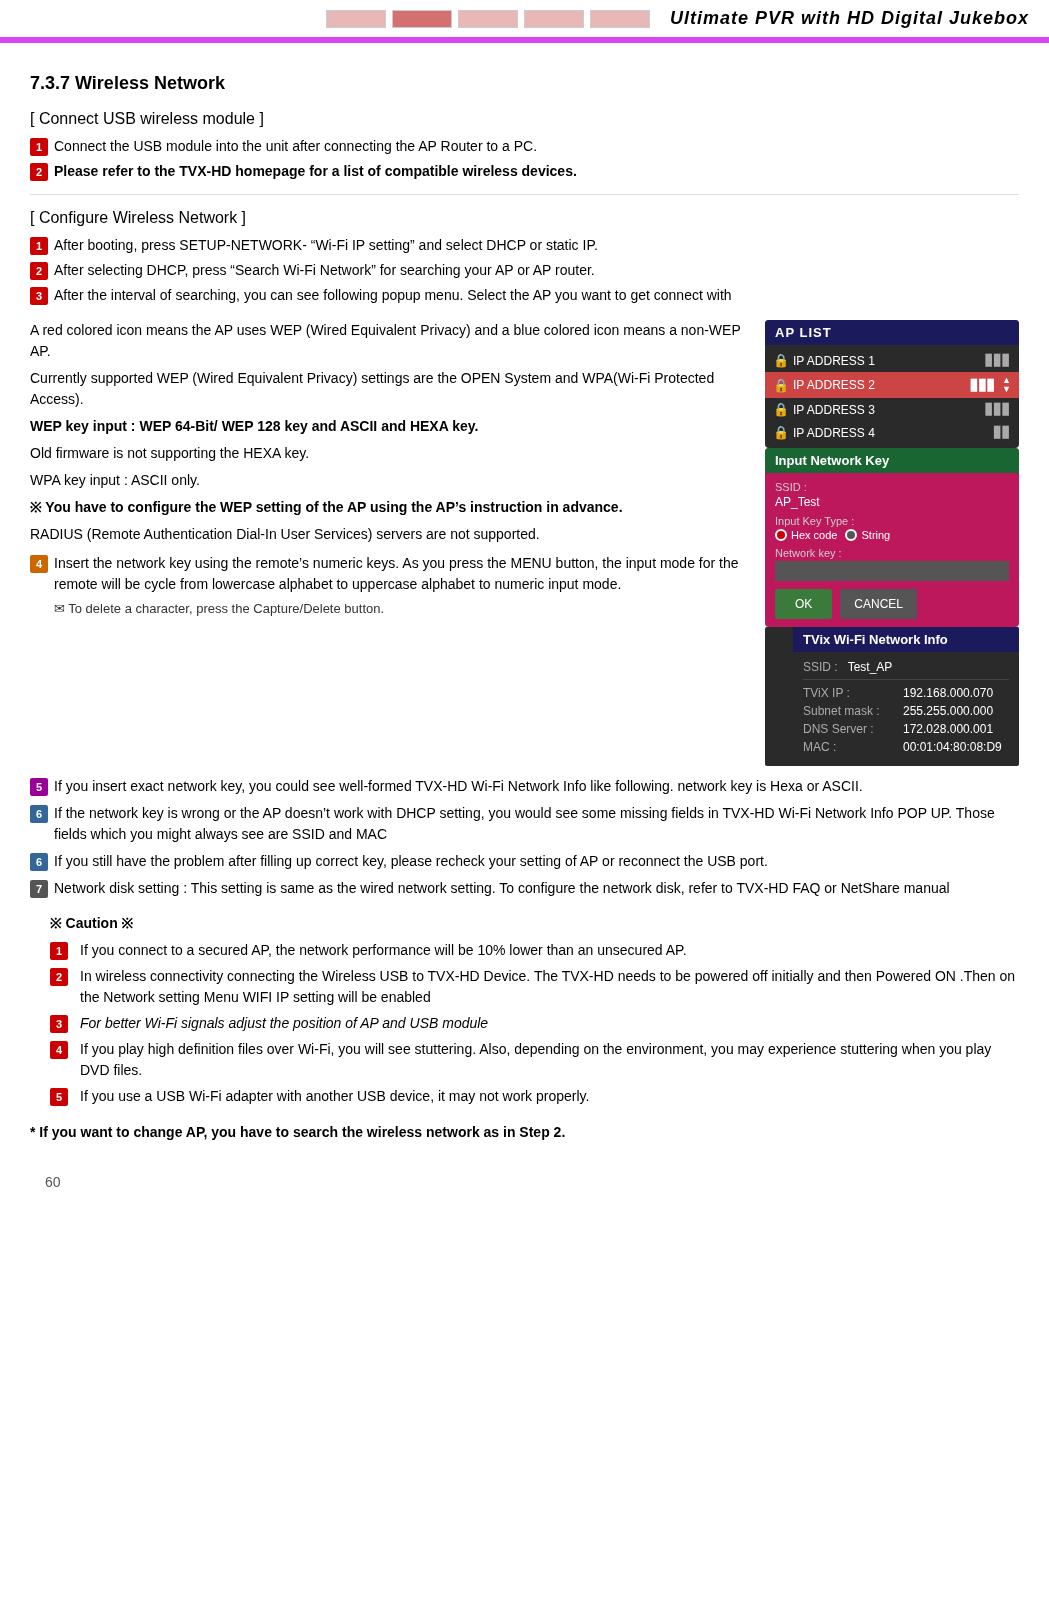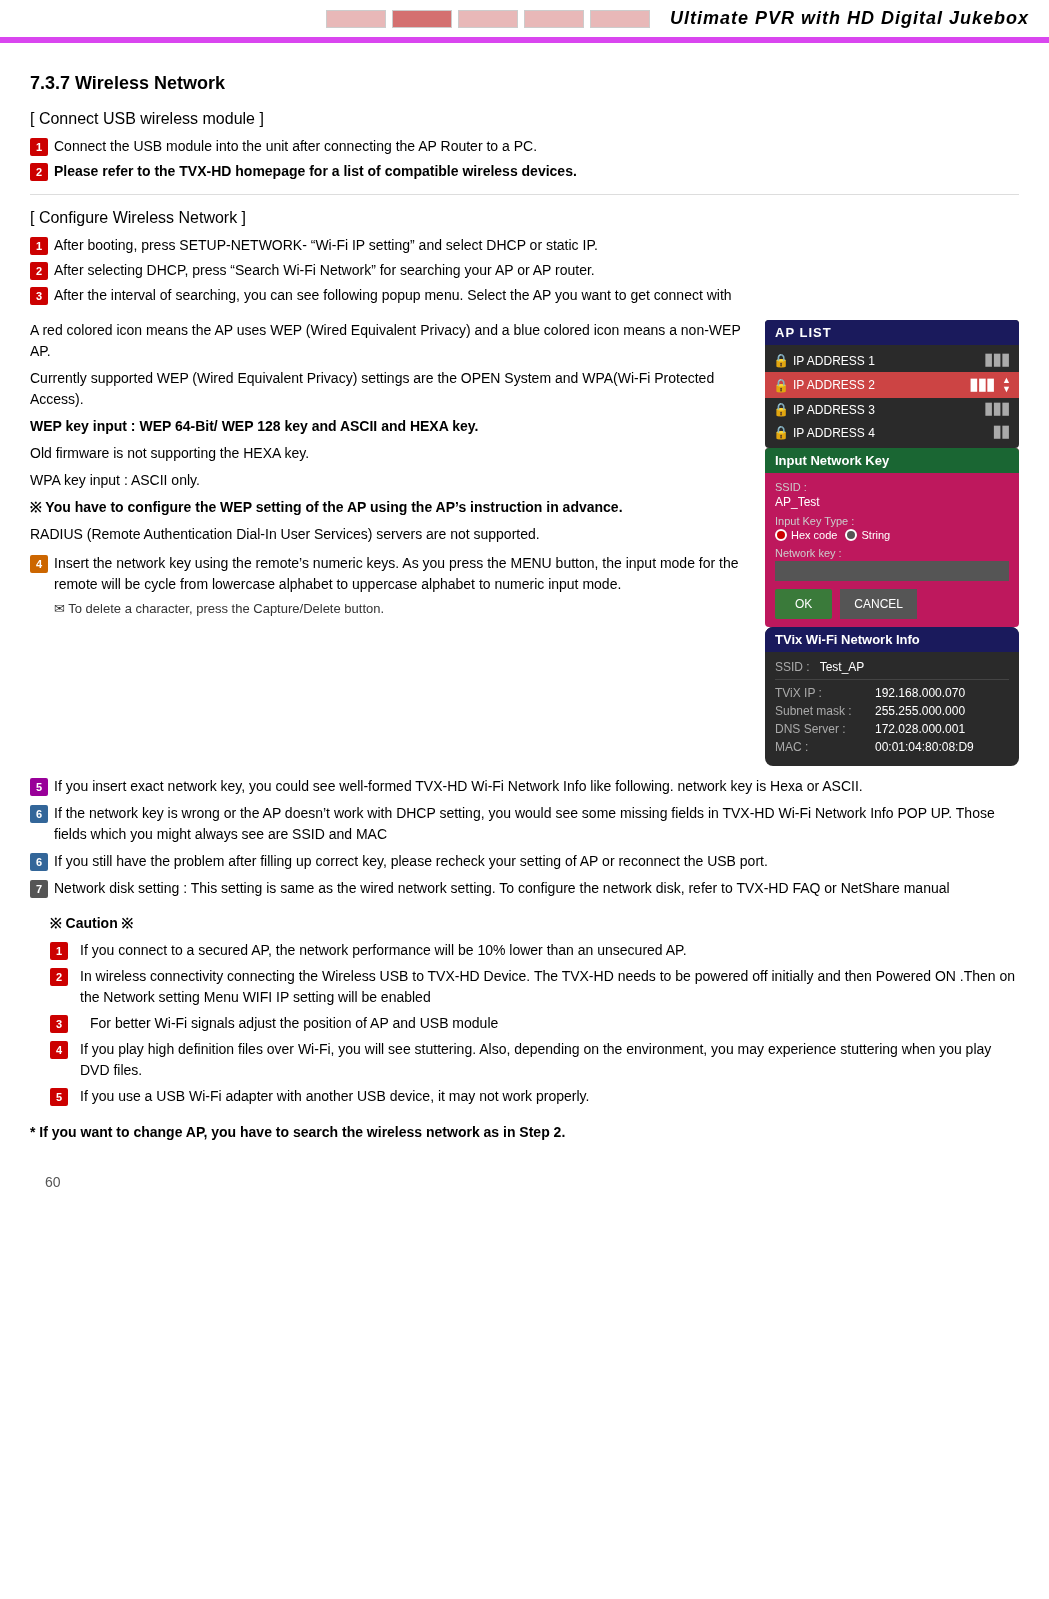--- a/index.html
+++ b/index.html
@@ -237,23 +237,24 @@
       border: none;
       padding: 4px 14px;
       font-size: 12px;
       cursor: pointer;
       border-radius: 0;
     }
 
     
     .wifi-info-panel {
       background: #2a2a2a;
-      border-radius: 8px;
+      border-radius: 2px;
       overflow: hidden;
       width: 100%;
+      padding-left: 28px;
     }
     .wifi-info-header {
       background: #1a1a5c;
       color: #fff;
       font-size: 13px;
       font-weight: bold;
       padding: 5px 10px;
     }
     .wifi-info-body {
       padding: 8px 10px;
@@ -509,21 +510,21 @@
     <div class="indent-item">
       <span class="num-badge">1</span>
       <span style="margin-left:6px;">If you connect to a secured AP, the network performance will be 10% lower than an unsecured AP.</span>
     </div>
     <div class="indent-item">
       <span class="num-badge">2</span>
       <span style="margin-left:6px;">In wireless connectivity connecting the Wireless USB to TVX-HD Device. The TVX-HD needs to be powered off initially and then Powered ON .Then on the Network setting Menu WIFI IP setting will be enabled</span>
     </div>
     <div class="indent-item">
       <span class="num-badge">3</span>
-      <span style="margin-left:16px;">For better Wi-Fi signals adjust the position of AP and USB module</span>
+      <span style="margin-left:6px;font-style:italic;">For better Wi-Fi signals adjust the position of AP and USB module</span>
     </div>
     <div class="indent-item">
       <span class="num-badge">4</span>
       <span style="margin-left:6px;">If you play high definition files over Wi-Fi, you will see stuttering. Also, depending on the environment, you may experience stuttering when you play DVD files.</span>
     </div>
     <div class="indent-item">
       <span class="num-badge">5</span>
       <span style="margin-left:6px;">If you use a USB Wi-Fi adapter with another USB device, it may not work properly.</span>
     </div>
   </div>

